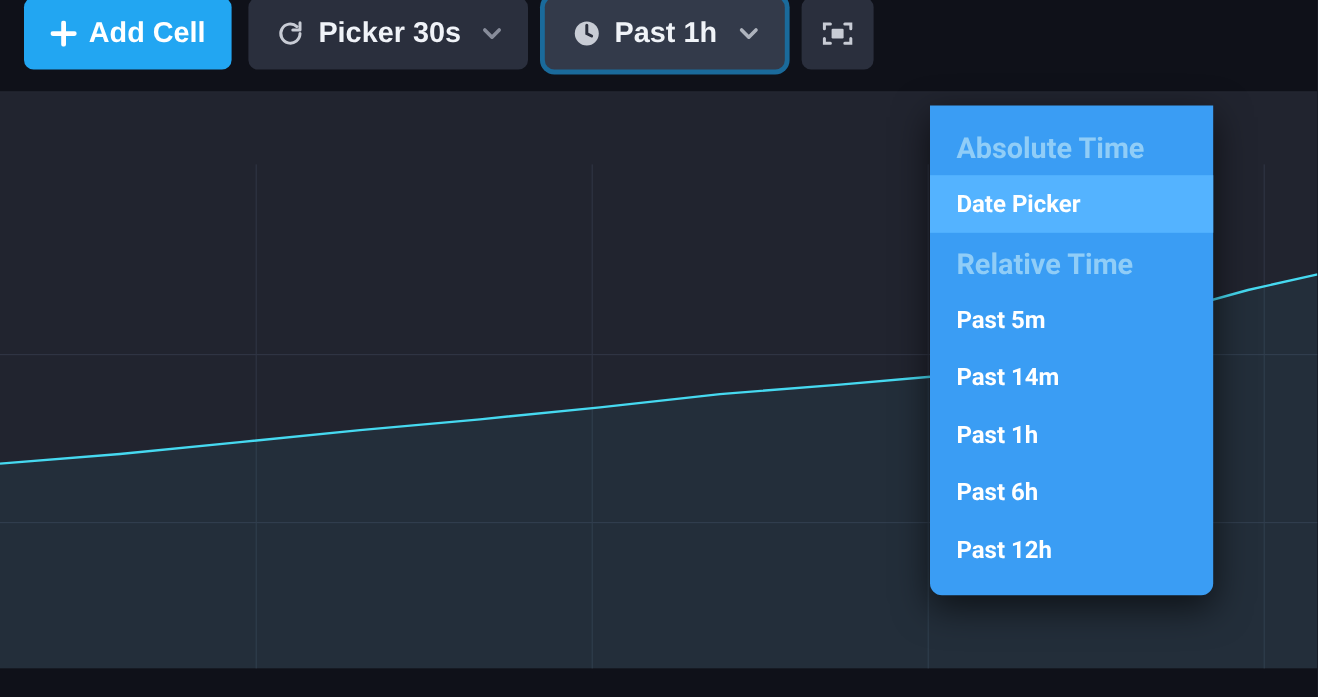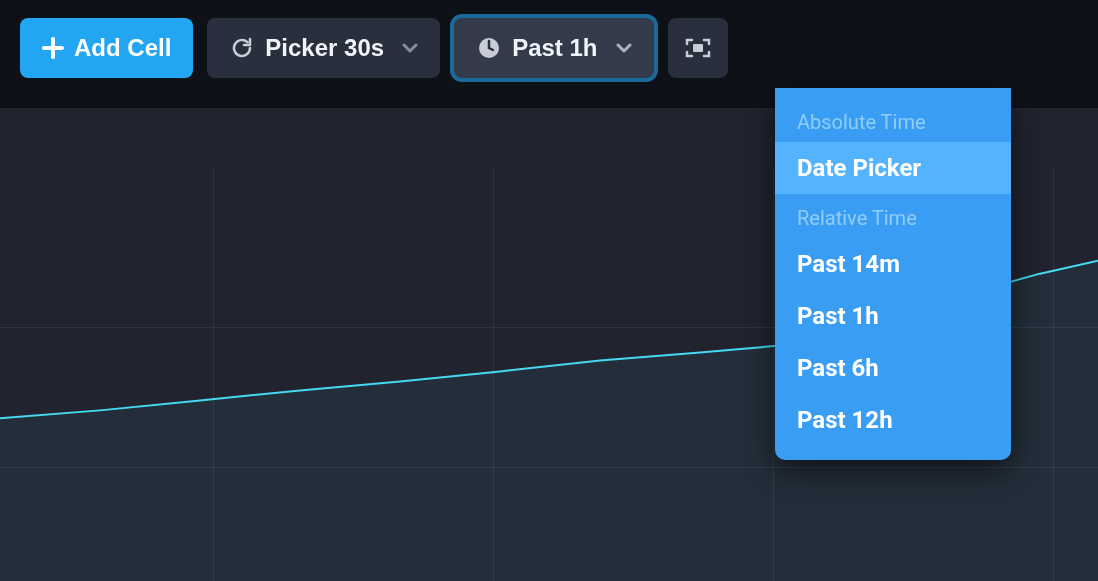--- a/index.html
+++ b/index.html
@@ -8,22 +8,22 @@
       font-family: -apple-system, BlinkMacSystemFont, "Segoe UI", Roboto, sans-serif;
       width: 1098px;
       height: 581px;
       overflow: hidden;
       position: relative;
     }
     .toolbar {
       display: flex;
       gap: 14px;
       padding: 18px 20px;
-      align-items: flex-start;
-      height: 108px;
+      align-items: flex-end;
+      height: 76px;
     }
     .btn {
       display: inline-flex;
       align-items: center;
       gap: 10px;
       height: 60px;
       padding: 0 22px;
       border-radius: 8px;
       font-size: 24px;
       font-weight: 700;
@@ -88,27 +88,27 @@
       left: 775px;
       width: 236px;
       background: #3a9df4;
       border-radius: 0 0 10px 10px;
       box-shadow: 0 10px 30px rgba(0,0,0,0.6);
       padding: 10px 0 14px 0;
       z-index: 100;
     }
     .dropdown-heading {
       color: #90cdf7;
-      font-size: 20px;
-      font-weight: 400;
+      font-size: 24px;
+      font-weight: 700;
       padding: 12px 22px 8px 22px;
     }
     .dropdown-item {
       color: #ffffff;
-      font-size: 24px;
+      font-size: 20px;
       font-weight: 700;
       padding: 12px 22px;
       cursor: pointer;
     }
     .dropdown-item.highlight {
       background: #54b3ff;
     }
     .plus-icon svg, .cube-icon svg, .refresh-icon svg, .clock-icon svg, .chevron svg, .fullscreen-icon svg {
       display: block;
     }
@@ -178,17 +178,18 @@
   <svg class="chart-svg" id="chart-svg" preserveAspectRatio="none" viewBox="0 0 1098 481">
       <path d="M0,310 L100,302 L200,292 L300,282 L400,273 L500,263 L600,252 L700,244 L780,237 L1040,165 L1098,152 L1098,481 L0,481 Z" fill="rgba(70,217,240,0.06)"></path>
       <path d="M0,310 L100,302 L200,292 L300,282 L400,273 L500,263 L600,252 L700,244 L780,237 L1040,165 L1098,152 " fill="none" stroke="#46d9f0" stroke-width="2"></path>
     </svg>
 </div>
 
 <div class="dropdown">
   <div class="dropdown-heading">Absolute Time</div>
   <div class="dropdown-item highlight">Date Picker</div>
   <div class="dropdown-heading">Relative Time</div>
+  <div class="dropdown-item">Past 5m</div>
   <div class="dropdown-item">Past 14m</div>
   <div class="dropdown-item">Past 1h</div>
   <div class="dropdown-item">Past 6h</div>
   <div class="dropdown-item">Past 12h</div>
 </div>
 
 </body></html>

